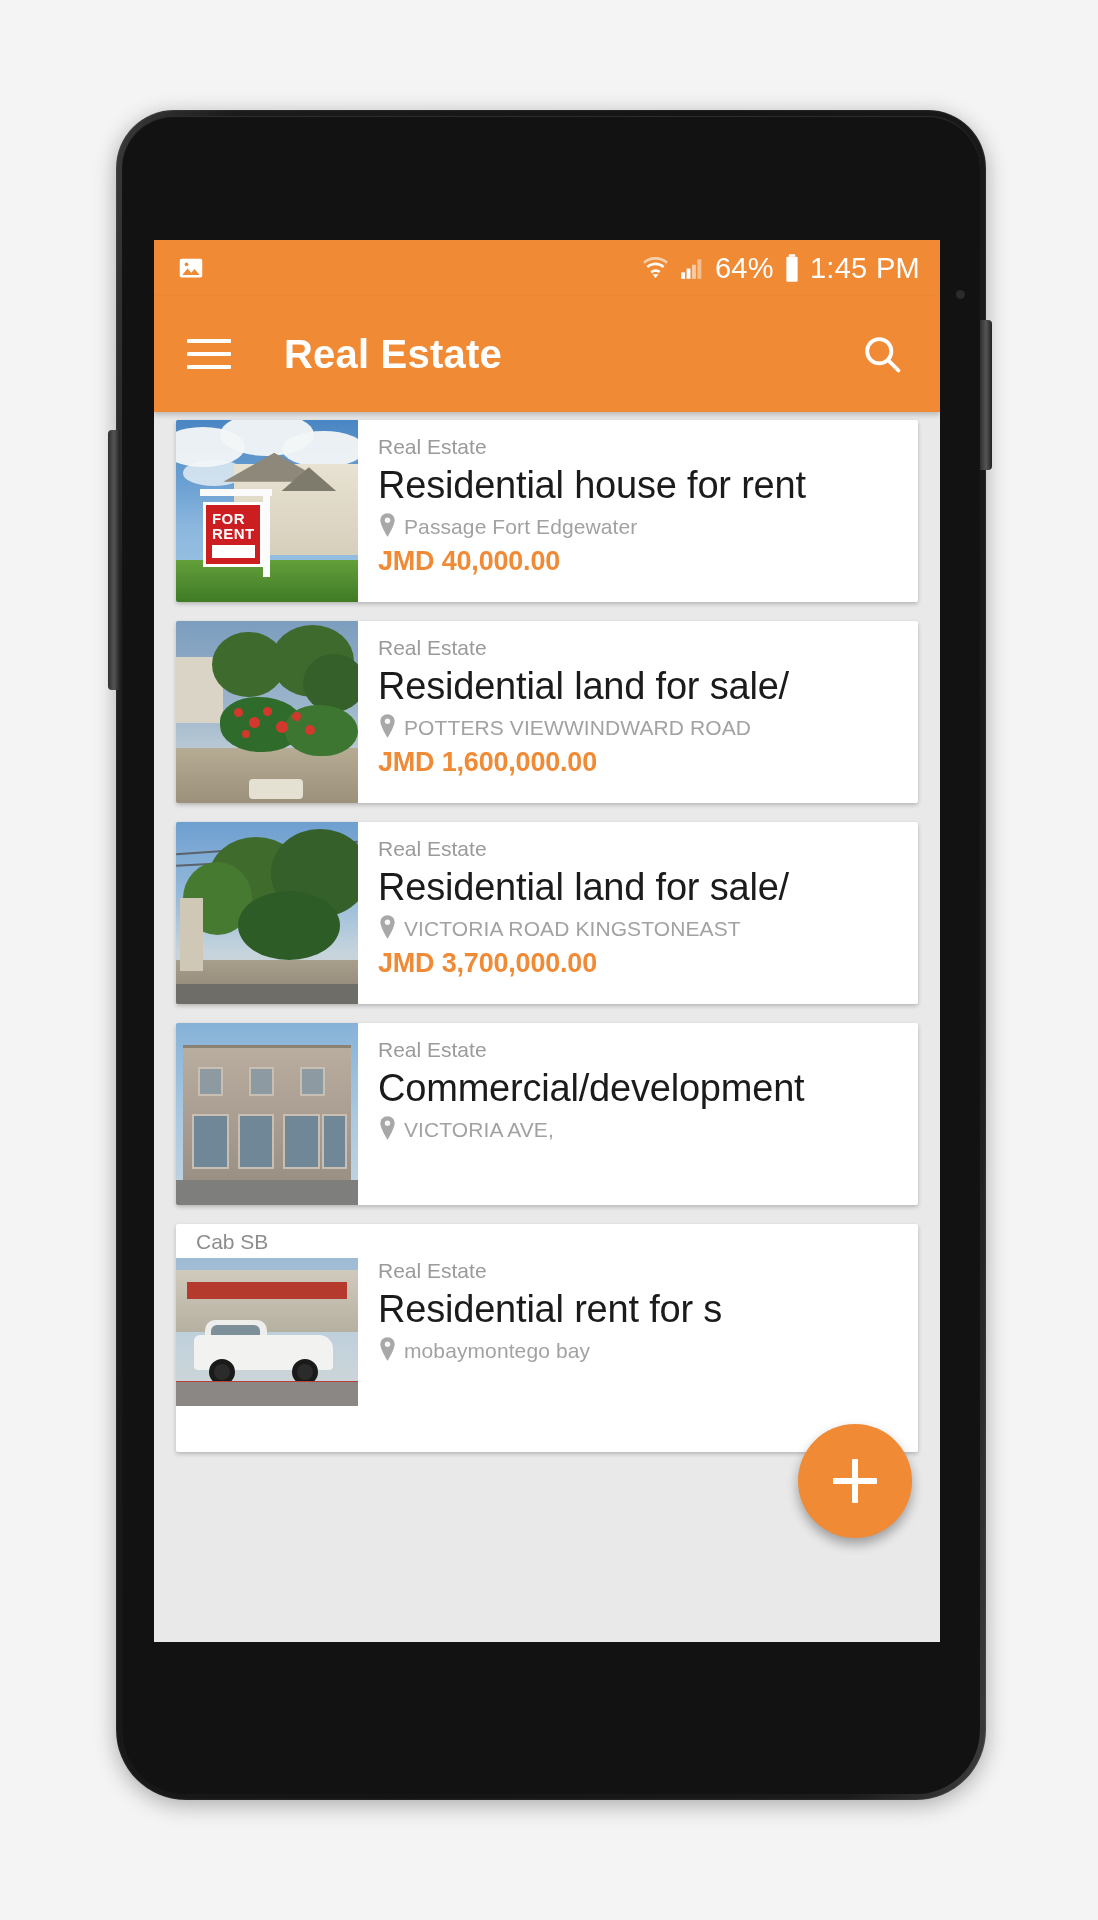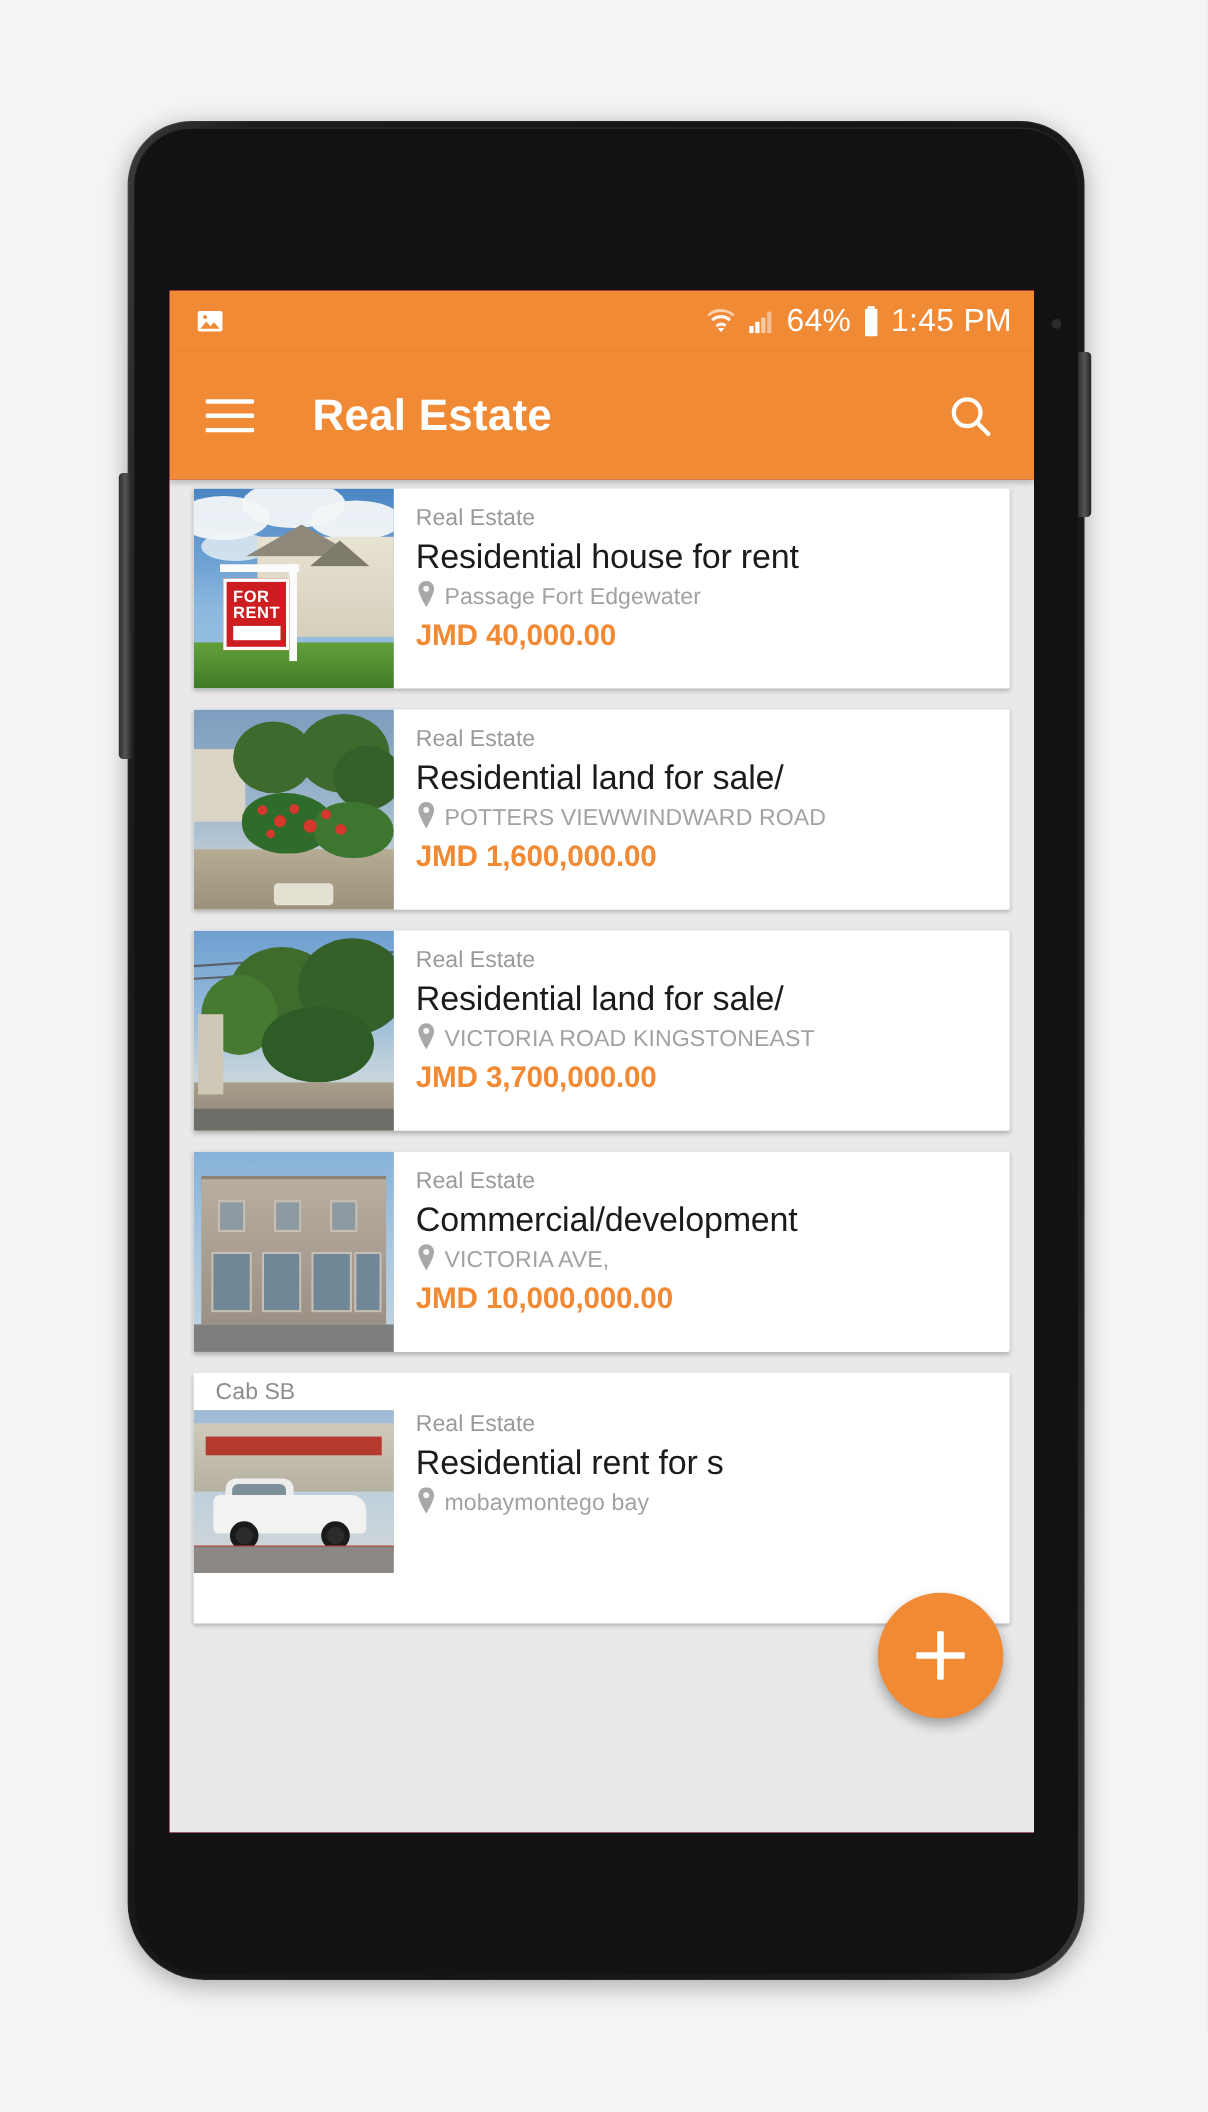--- a/index.html
+++ b/index.html
@@ -58,23 +58,22 @@
   #proximity-sensor { position: absolute; left: 812px; top: 178px; width: 11px; height: 13px; border-radius: 50%; background:#2e2e2e; }
   #light-sensor     { position: absolute; left: 840px; top: 180px; width: 9px;  height: 9px;  border-radius: 50%; background:#2b2b2b; }
 
   
   #screen {
     position: absolute;
     left: 154px;
     top: 240px;
     width: 786px;
     height: 1402px;
-    background: #be185d;
+    background: #f97316;
     overflow: hidden;
-    margin-top: 24px;
   }
 
   
   #status-bar {
     height: 56px;
     background: #F08A35;
     display: flex;
     align-items: center;
     padding: 0 20px 0 22px;
     color: #fff;
@@ -146,21 +145,21 @@
     overflow: hidden;
   }
   .listing-category {
     font-size: 21px;
     color: #9a9a9a;
     line-height: 1.25;
     margin-bottom: 3px;
     white-space: nowrap;
   }
   .listing-title {
-    font-size: 31px;
+    font-size: 38px;
     color: #1b1b1b;
     line-height: 1.2;
     white-space: nowrap;
     margin-bottom: 4px;
     letter-spacing: -.2px;
   }
   .listing-location-row {
     display: flex;
     align-items: center;
     gap: 7px;
@@ -464,21 +463,20 @@
         <div class="listing-title">Commercial/development</div>
         <div class="listing-location-row">
           <span>
             <svg width="19" height="24" viewBox="0 0 24 30" fill="#a8a8a8">
               <path d="M12 0C6.9 0 3 3.9 3 9c0 6.6 9 21 9 21s9-14.4 9-21c0-5.1-3.9-9-9-9z"></path>
               <circle cx="12" cy="9" r="3.4" fill="#fff" opacity=".92"></circle>
             </svg>
           </span>
           <span class="listing-location">VICTORIA AVE,</span>
         </div>
-        <div class="listing-price">JMD 10,000,000.00</div>
       </div>
     </div>
 
     <div class="listing-card card-with-label">
       <div class="partial-label">Cab SB</div>
       <div class="listing-thumb">
         <div class="sky t5-sky"></div>
         <div class="t5-shopfront"></div>
         <div class="t5-banner"></div>
         <div class="t5-cab"></div>

